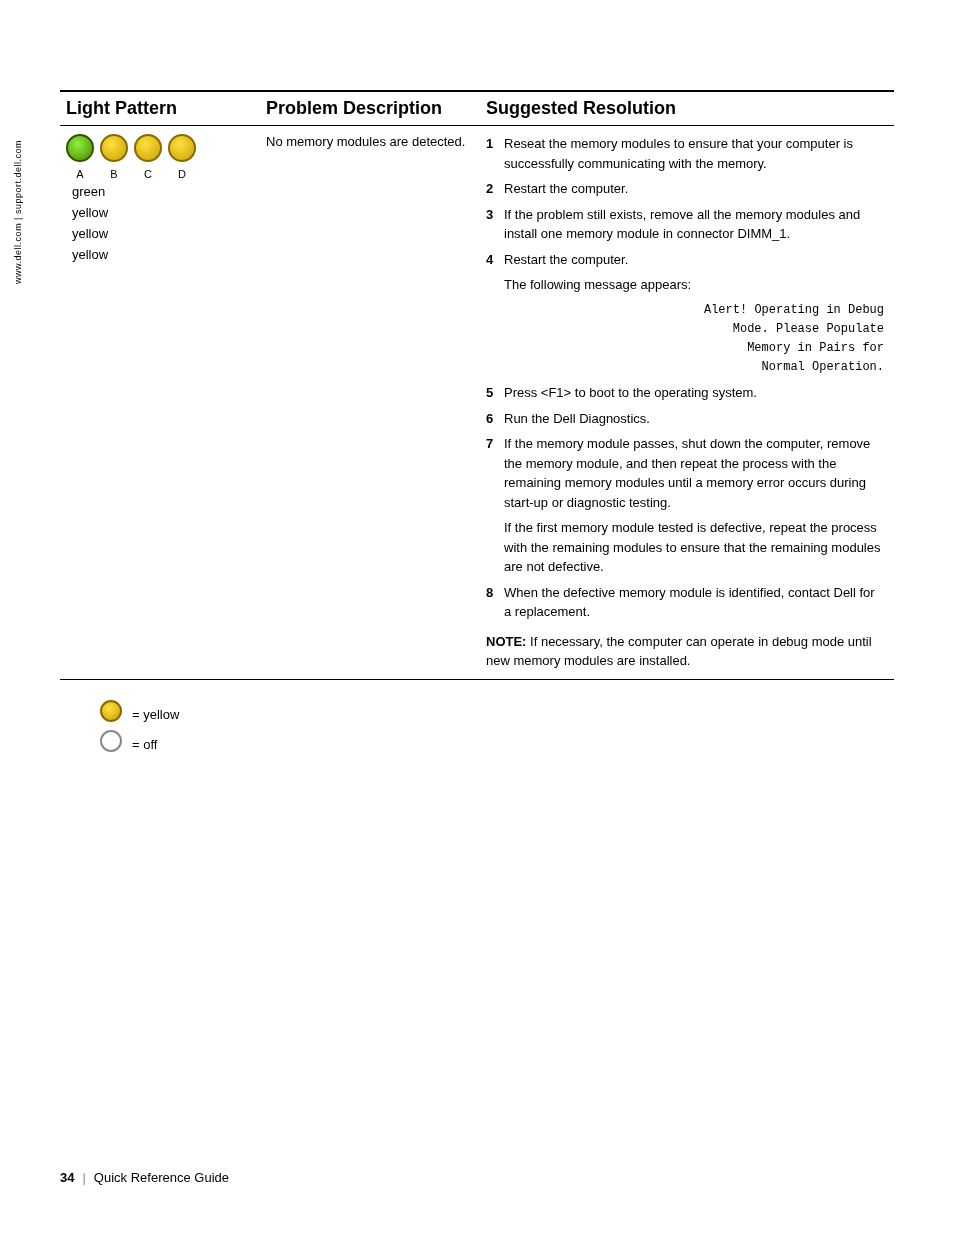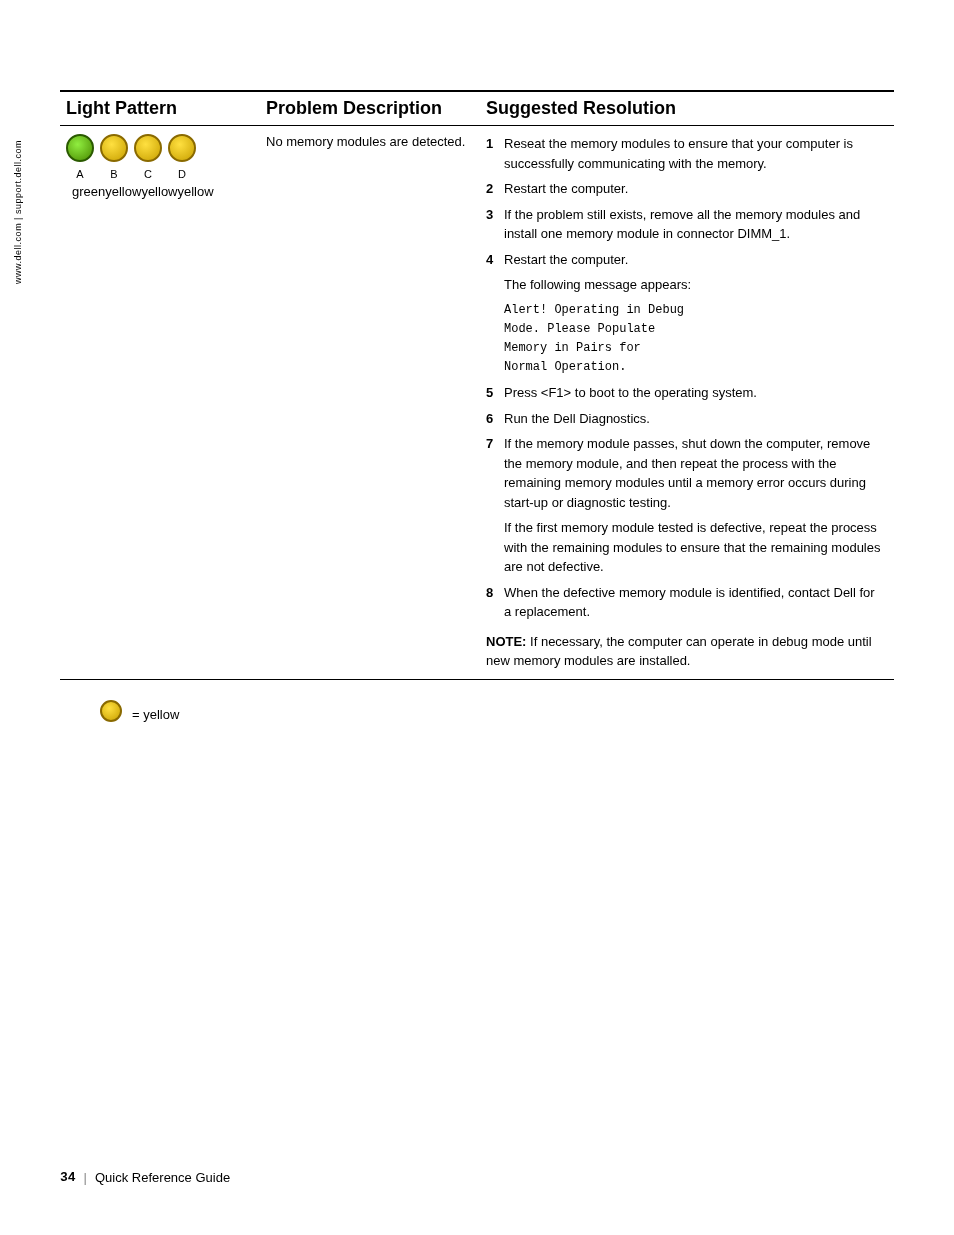--- a/index.html
+++ b/index.html
@@ -99,22 +99,22 @@
       margin-top: 2px;
     }
 
     .lights-labels span {
       width: 28px;
       text-align: center;
     }
 
     .color-labels {
       display: flex;
-      flex-direction: row;
-      gap: 0;
+      flex-direction: column;
+      gap: 6px;
       margin-left: 6px;
       margin-top: 4px;
       font-size: 13px;
     }
 
     
     .resolution-content {
       font-size: 13px;
       line-height: 1.5;
     }
@@ -135,20 +135,21 @@
       margin-bottom: 6px;
       line-height: 1.5;
     }
 
     .code-block {
       font-family: 'Courier New', Courier, monospace;
       font-size: 12px;
       margin-left: 18px;
       margin-bottom: 6px;
       line-height: 1.6;
+      text-align: right;
     }
 
     .note-block {
       margin-top: 10px;
       font-size: 13px;
       line-height: 1.5;
     }
 
     .note-block strong {
       font-weight: bold;
@@ -200,21 +201,20 @@
       align-items: center;
       gap: 8px;
     }
 
     .footer-divider {
       color: #888;
     }
 
     .page-num {
       font-weight: bold;
-      font-family: Liberation Mono, monospace;
     }
   </style>
 </head>
 <body>
 
 <div class="page-wrapper">
 
   <div class="side-text">
     <span>www.dell.com | support.dell.com</span>
   </div>
@@ -323,20 +323,24 @@
         </td>
       </tr>
     </tbody>
   </table>
 
   <div class="legend">
     <div class="legend-item">
       <div class="legend-circle legend-yellow"></div>
       <span>= yellow</span>
     </div>
+    <div class="legend-item">
+      <div class="legend-circle legend-off"></div>
+      <span>= off</span>
+    </div>
   </div>
 
   <div class="footer">
     <span class="page-num">34</span>
     <span class="footer-divider">|</span>
     <span>Quick Reference Guide</span>
   </div>
 
 </div>
 

